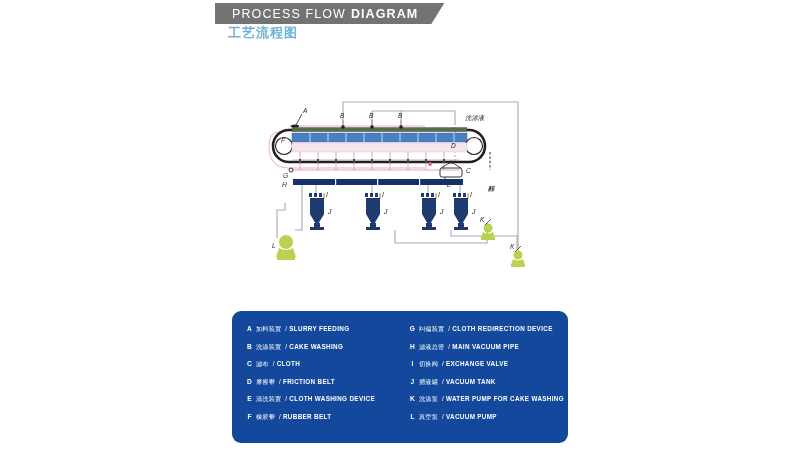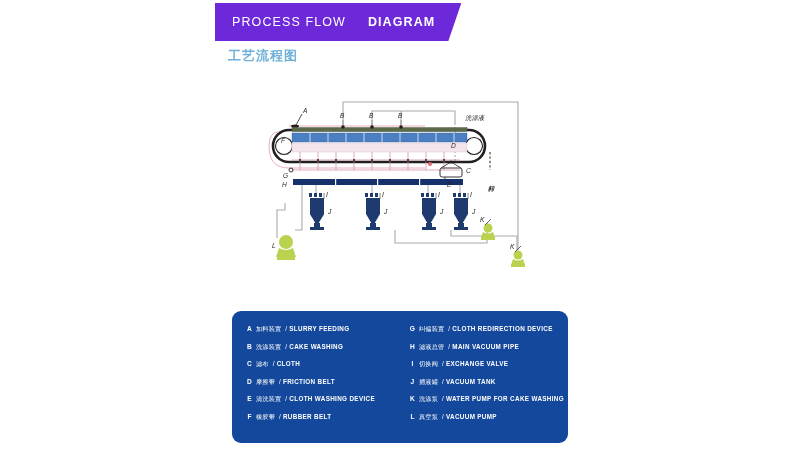--- a/index.html
+++ b/index.html
@@ -4,28 +4,28 @@
 <style>
   html,body{margin:0;padding:0;}
   body{
     width:800px;height:450px;background:#ffffff;
     font-family:"Liberation Sans","DejaVu Sans",sans-serif;
     overflow:hidden;position:relative;
   }
   
   #header{position:absolute;left:215px;top:3px;}
   #banner{
-    position:relative;height:38px;background:#6d28d9;
+    position:relative;height:21px;background:#737373;
     padding:0 26px 0 17px;display:flex;align-items:center;
     clip-path:polygon(0 0,100% 0,calc(100% - 13px) 100%,0 100%);
   }
   #banner .t1{color:#ffffff;font-size:12.5px;letter-spacing:1.1px;font-weight:400;}
-  #banner .t2{color:#ffffff;font-size:12.5px;letter-spacing:1.1px;font-weight:700;margin-left:22px;}
+  #banner .t2{color:#ffffff;font-size:12.5px;letter-spacing:1.1px;font-weight:700;margin-left:5px;}
   #subtitle{
-    margin-top:6px;margin-left:13px;color:#6fb0d8;
+    margin-left:13px;color:#6fb0d8;
     font-size:13px;font-weight:700;letter-spacing:1px;
   }
   
   #diagram{position:absolute;left:255px;top:90px;width:295px;height:185px;font-style:italic;}
   #diagram svg{display:block;}
   
   #legend{
     position:absolute;left:232px;top:311px;width:336px;height:132px;
     background:#13489c;border-radius:9px;
     display:flex;flex-direction:row;

